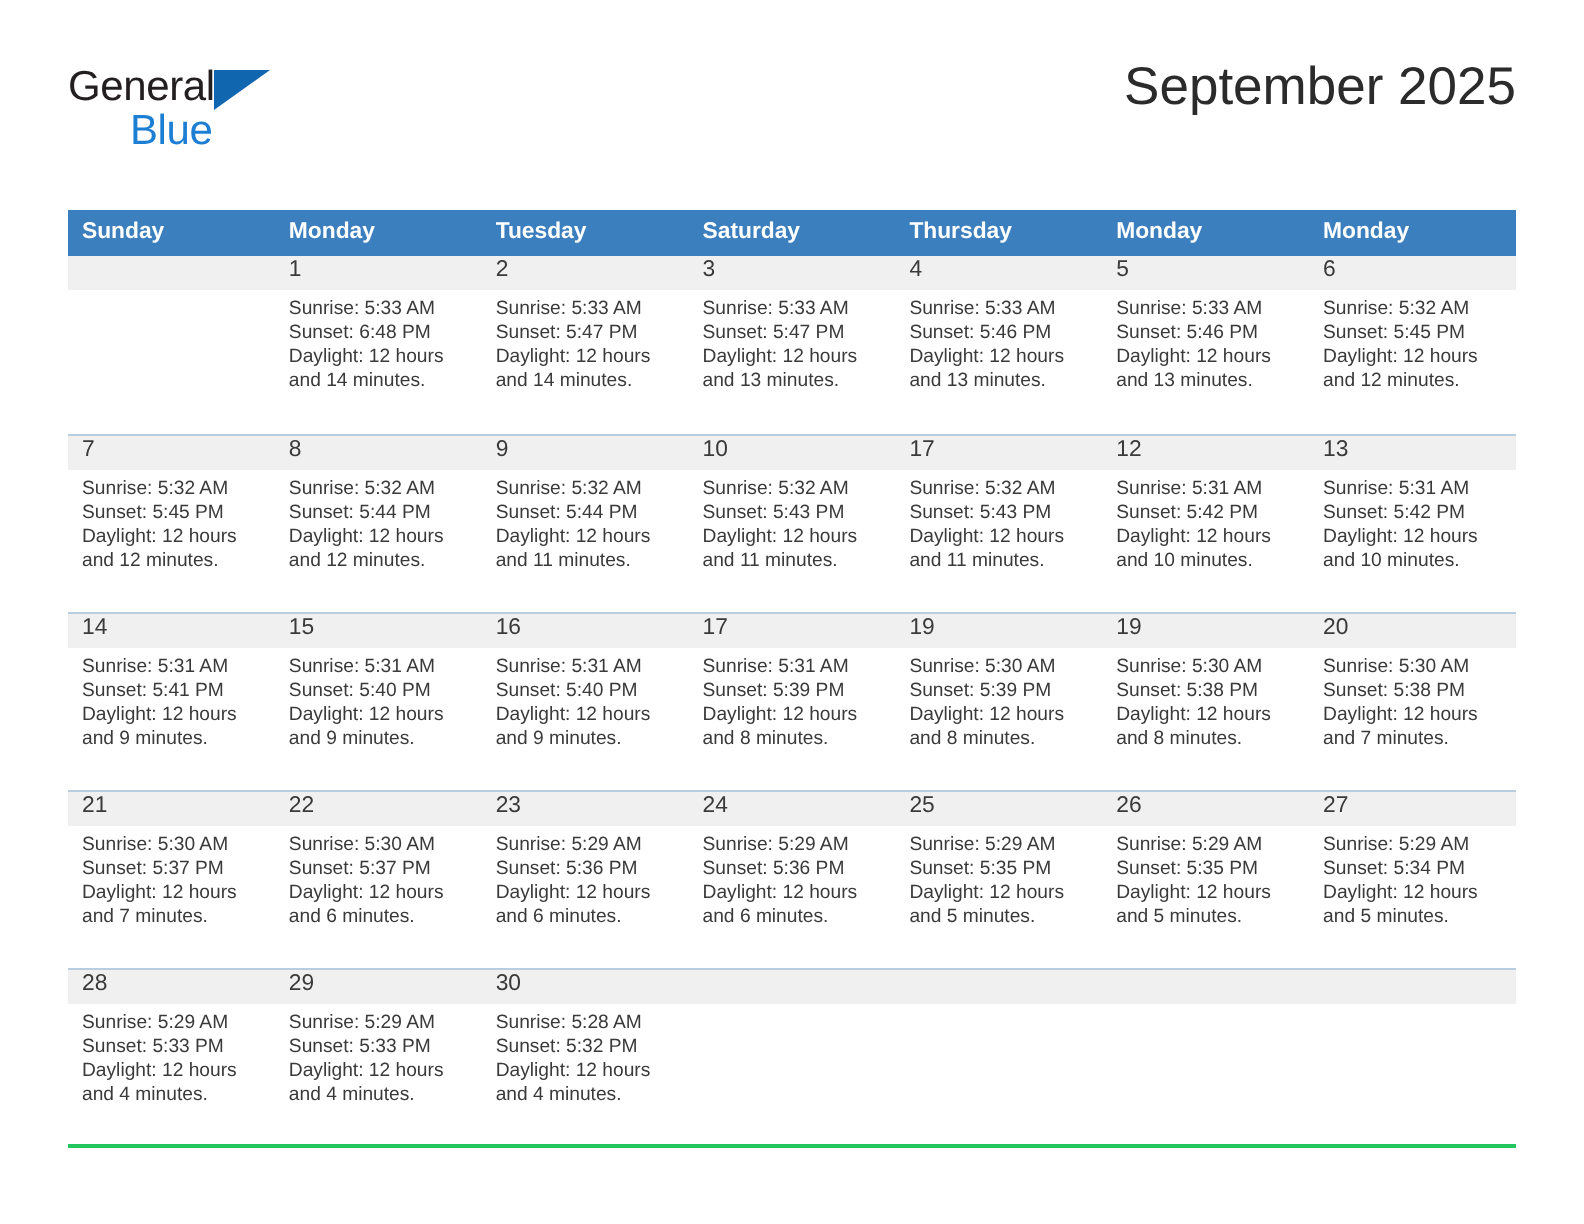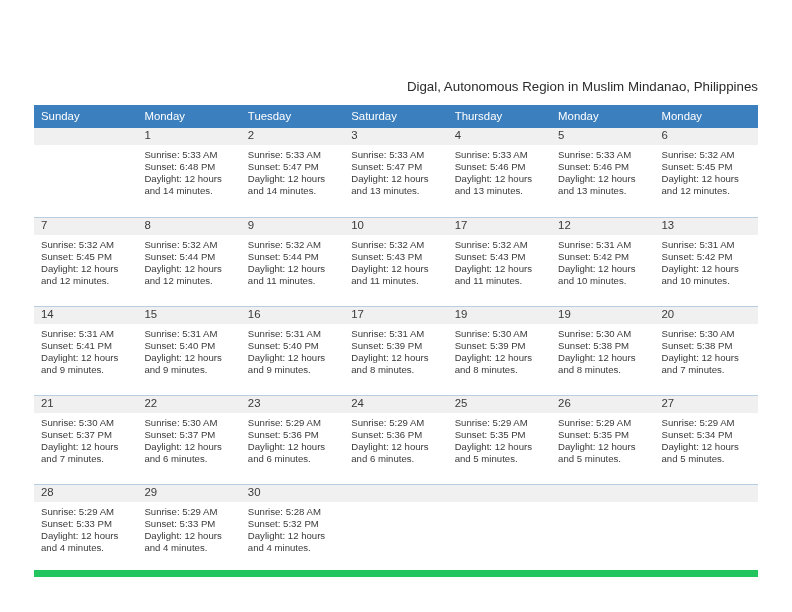--- a/index.html
+++ b/index.html
@@ -93,36 +93,36 @@
     left: 34px;
     top: 105px;
     width: 724px;
     border-collapse: collapse;
     table-layout: fixed;
   }
   .calendar th {
     background: #3c7fbe;
     color: #ffffff;
     font-size: 11.4px;
-    font-weight: normal;
+    font-weight: bold;
     text-align: left;
     padding: 5px 0 6px 7px;
     border: none;
     font-family: "Liberation Sans", sans-serif;
   }
   .calendar td {
     vertical-align: top;
     padding: 0;
     border: none;
     border-bottom: 1px solid #b9cde1;
     height: 89px;
     box-sizing: border-box;
   }
   .calendar tr.week:last-child td {
-    border-bottom: 7px solid #22c55e;
+    border-bottom: 2px solid #22c55e;
     margin-top: 25px;
   }
 
   .daynum-band {
     background: #f0f0f0;
     height: 17px;
     padding: 1px 0 0 7px;
     font-size: 11.4px;
     color: #3a3a3a;
     box-sizing: border-box;
@@ -140,22 +140,31 @@
   }
   .details div {
     white-space: nowrap;
   }
 </style>
 </head>
 <body>
 
 <div class="page">
 
-
-  <div class="subtitle">Digal, Autonomous Region in Muslim Mindanao, Philippines</div>
+  <div class="top-bar">
+
+    <div class="logo">
+      <span class="logo-general">General</span>
+      <span class="logo-tri"></span>
+      <span class="logo-blue">Blue</span>
+    </div>
+
+    <div class="month-title">September 2025</div>
+  </div>
+
 
   <table class="calendar">
     <thead>
       <tr>
         <th>Sunday</th>
         <th>Monday</th>
         <th>Tuesday</th>
         <th>Saturday</th>
         <th>Thursday</th>
         <th>Monday</th>

